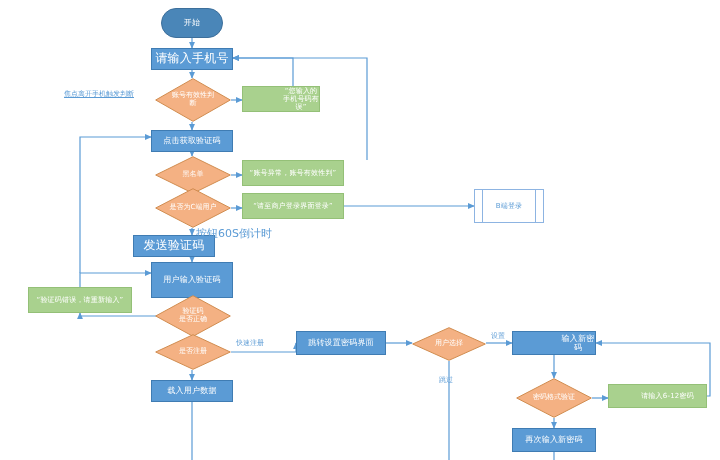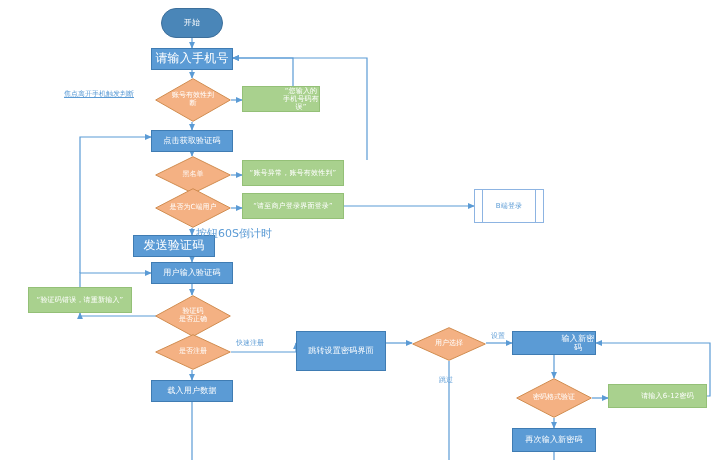--- a/index.html
+++ b/index.html
@@ -166,37 +166,37 @@
       <div class="node note" style="left: 242px; top: 160px; width: 102px; height: 26px; font-size: 7px; position: absolute;"><span>“账号异常，账号有效性判”</span></div>
       <div class="decision" style="left: 155px; top: 188px; width: 76px; height: 40px;">
         <svg width="76" height="40" viewBox="0 0 76 40">
           <polygon points="38,0.7 75.3,20 38,39.3 0.7,20" fill="#f4b183" stroke="#d08c4f" stroke-width="1"></polygon>
         </svg>
         <div class="dlabel" style="font-size: 7px;">是否为C端用户</div>
       </div>
       <div class="node note" style="left: 242px; top: 193px; width: 102px; height: 26px; font-size: 7px; position: absolute;"><span>“请至商户登录界面登录”</span></div>
       <div class="node predefined" style="left: 474px; top: 189px; width: 70px; height: 34px; font-size: 7px; position: absolute;"><span class="bar-l"></span><span class="bar-r"></span><span>B端登录</span></div>
       <div class="node process" style="left: 133px; top: 235px; width: 82px; height: 22px; font-size: 12px; position: absolute;"><span>发送验证码</span></div>
-      <div class="node process" style="left: 151px; top: 262px; width: 82px; height: 22px; font-size: 8px; position: absolute;"><span>用户输入验证码</span></div>
+      <div class="node process" style="left: 151px; top: 262px; width: 82px; height: 36px; font-size: 8px; position: absolute;"><span>用户输入验证码</span></div>
       <div class="decision" style="left: 155px; top: 295px; width: 76px; height: 42px;">
         <svg width="76" height="42" viewBox="0 0 76 42">
           <polygon points="38,0.7 75.3,21 38,41.3 0.7,21" fill="#f4b183" stroke="#d08c4f" stroke-width="1"></polygon>
         </svg>
         <div class="dlabel" style="font-size: 7px;">验证码
 是否正确</div>
       </div>
       <div class="node note" style="left: 28px; top: 287px; width: 104px; height: 26px; font-size: 7px; position: absolute;"><span>“验证码错误，请重新输入”</span></div>
       <div class="decision" style="left: 155px; top: 334px; width: 76px; height: 36px;">
         <svg width="76" height="36" viewBox="0 0 76 36">
           <polygon points="38,0.7 75.3,18 38,35.3 0.7,18" fill="#f4b183" stroke="#d08c4f" stroke-width="1"></polygon>
         </svg>
         <div class="dlabel" style="font-size: 7px;">是否注册</div>
       </div>
       <div class="node process" style="left: 151px; top: 380px; width: 82px; height: 22px; font-size: 8px; position: absolute;"><span>载入用户数据</span></div>
-      <div class="node process" style="left: 296px; top: 331px; width: 90px; height: 40px; font-size: 8px; position: absolute;"><span>跳转设置密码界面</span></div>
+      <div class="node process" style="left: 296px; top: 331px; width: 90px; height: 24px; font-size: 8px; position: absolute;"><span>跳转设置密码界面</span></div>
       <div class="decision" style="left: 412px; top: 327px; width: 74px; height: 34px;">
         <svg width="74" height="34" viewBox="0 0 74 34">
           <polygon points="37,0.7 73.3,17 37,33.3 0.7,17" fill="#f4b183" stroke="#d08c4f" stroke-width="1"></polygon>
         </svg>
         <div class="dlabel" style="font-size: 7px;">用户选择</div>
       </div>
       <div class="node process" style="left: 512px; top: 331px; width: 84px; height: 24px; font-size: 8px; position: absolute; padding-left: 48px;"><span>输入新密码</span></div>
       <div class="decision" style="left: 516px; top: 378px; width: 76px; height: 40px;">
         <svg width="76" height="40" viewBox="0 0 76 40">
           <polygon points="38,0.7 75.3,20 38,39.3 0.7,20" fill="#f4b183" stroke="#d08c4f" stroke-width="1"></polygon>

